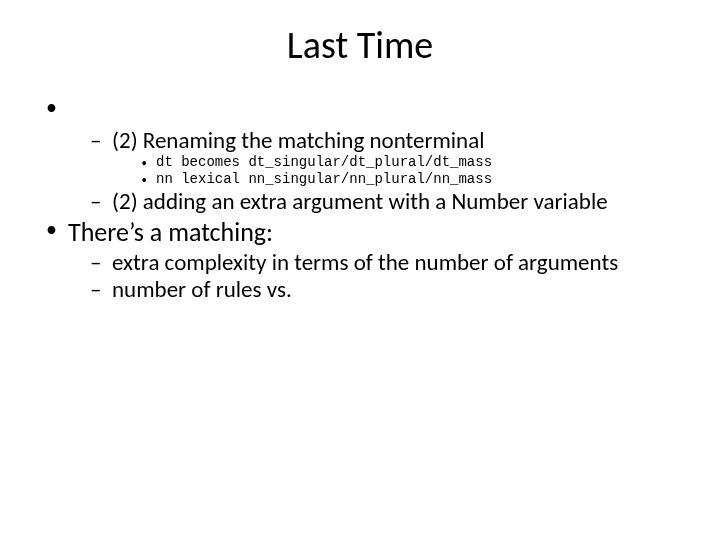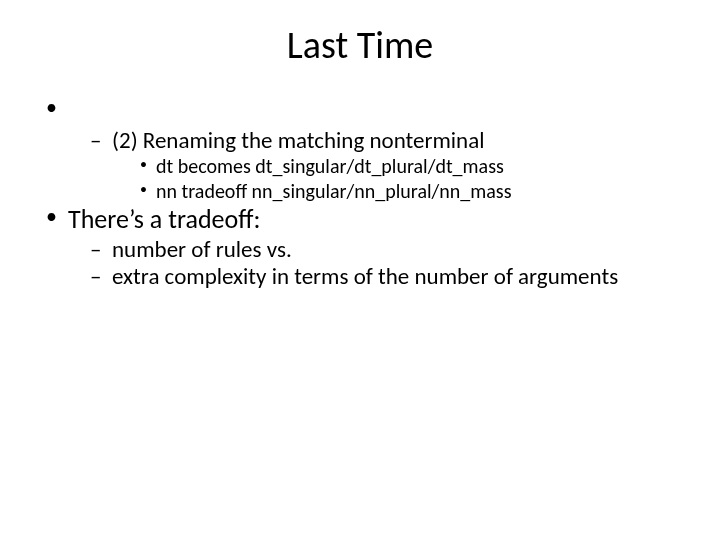--- a/index.html
+++ b/index.html
@@ -7,43 +7,44 @@
   .slide { width: 720px; height: 540px; padding: 18px 30px 30px 30px; }
   .title { text-align: center; font-size: 38px; font-weight: 400; margin-bottom: 28px; margin-top: 4px; }
   ul { list-style: none; }
   .lvl1 { padding-left: 14px; }
   .lvl1 > li { position: relative; padding-left: 24px; font-size: 26px; line-height: 1.12; margin-bottom: 2px; }
   .lvl1 > li::before { content: "•"; position: absolute; left: 2px; top: 0; font-size: 22px; }
   .lvl2 { padding-left: 22px; margin-top: 2px; }
   .lvl2 > li { position: relative; padding-left: 22px; font-size: 23px; line-height: 1.18; margin-bottom: 0; }
   .lvl2 > li::before { content: "–"; position: absolute; left: 0; top: 0; }
   .lvl3 { padding-left: 26px; margin-top: 0; }
-  .lvl3 > li { position: relative; padding-left: 18px; font-size: 20px; line-height: 1.22; }
+  .lvl3 > li { position: relative; padding-left: 18px; font-size: 14px; line-height: 1.22; font-family: Liberation Mono, monospace; }
   .lvl3 > li::before { content: "•"; position: absolute; left: 2px; top: 0; font-size: 14px; line-height: 1.5; }
 </style>
 </head>
 <body>
 
 <div class="slide">
   <h1 class="title">Last Time</h1>
 
   <ul class="lvl1">
     <li>
       <br>
       <ul class="lvl2">
         <li>
           <span>(2) Renaming the matching nonterminal</span>
           <ul class="lvl3">
             <li>dt becomes dt_singular/dt_plural/dt_mass</li>
-            <li>nn tradeoff nn_singular/nn_plural/nn_mass</li>
+            <li>nn lexical nn_singular/nn_plural/nn_mass</li>
           </ul>
         </li>
+        <li>(2) adding an extra argument with a Number variable</li>
       </ul>
     </li>
     <li>
-      <span>There’s a tradeoff:</span>
+      <span>There’s a matching:</span>
       <ul class="lvl2">
+        <li>extra complexity in terms of the number of arguments</li>
         <li>number of rules vs.</li>
-        <li>extra complexity in terms of the number of arguments</li>
       </ul>
     </li>
   </ul>
 </div>
 
 </body></html>

